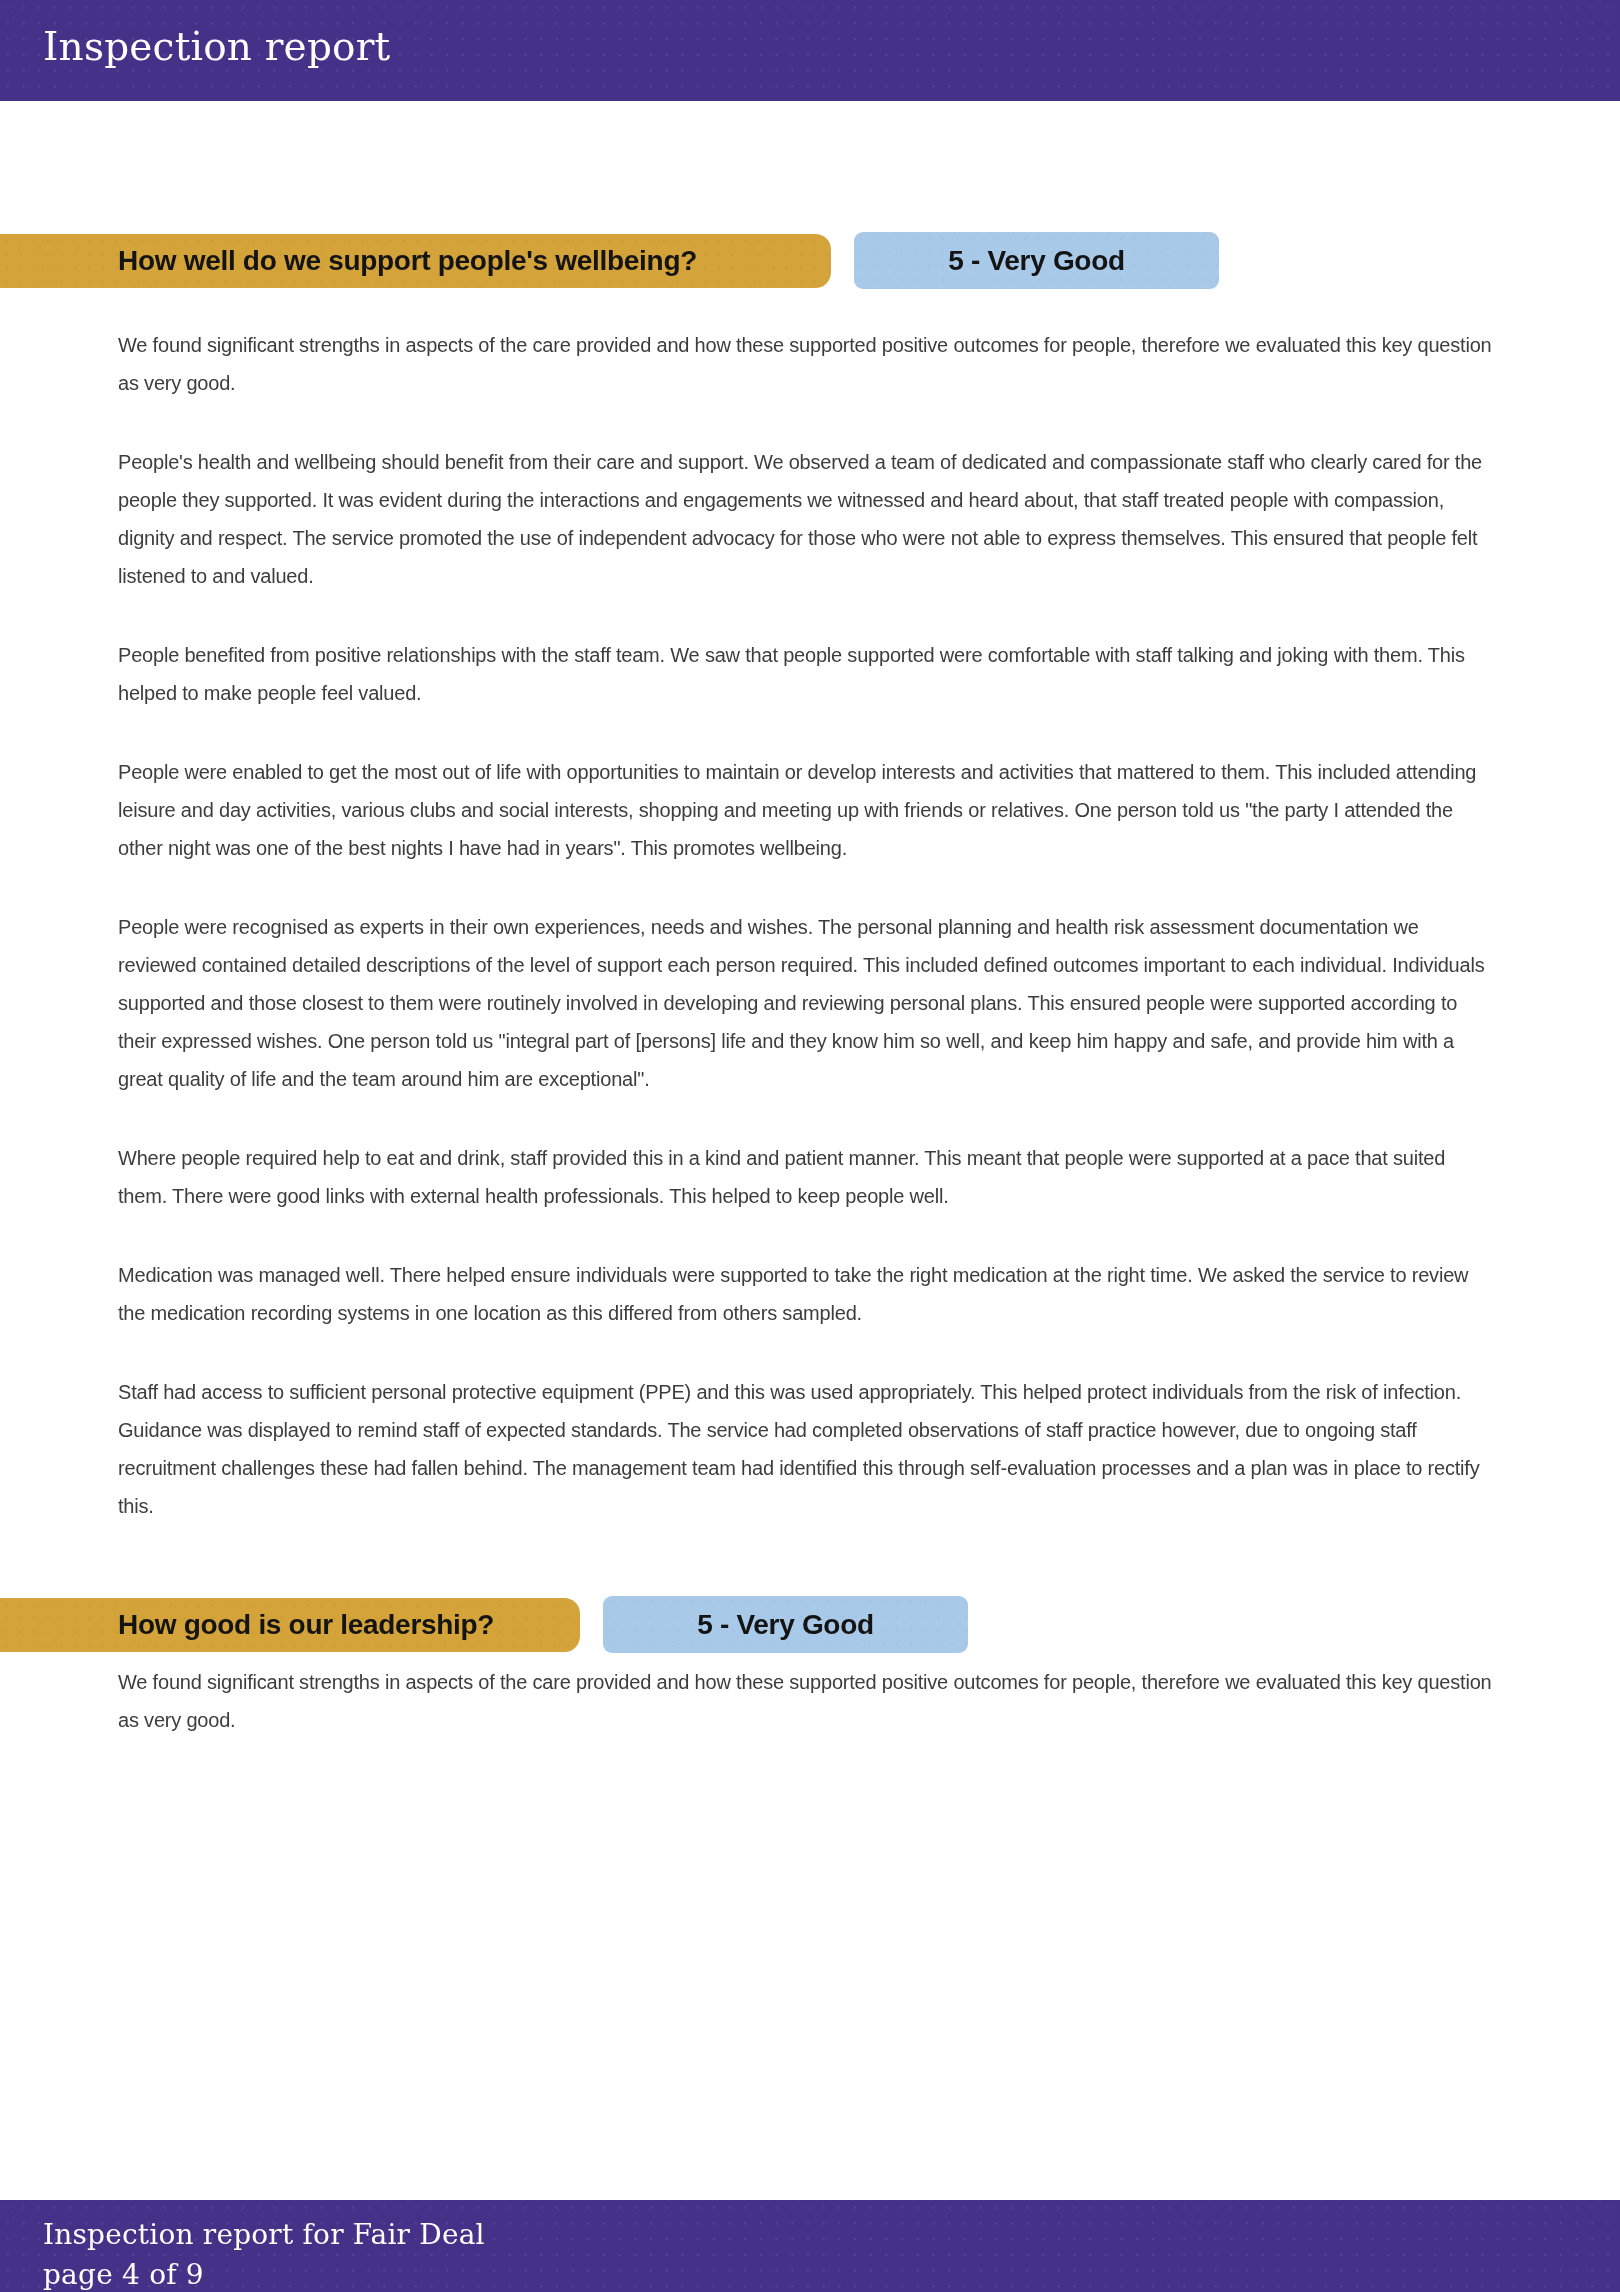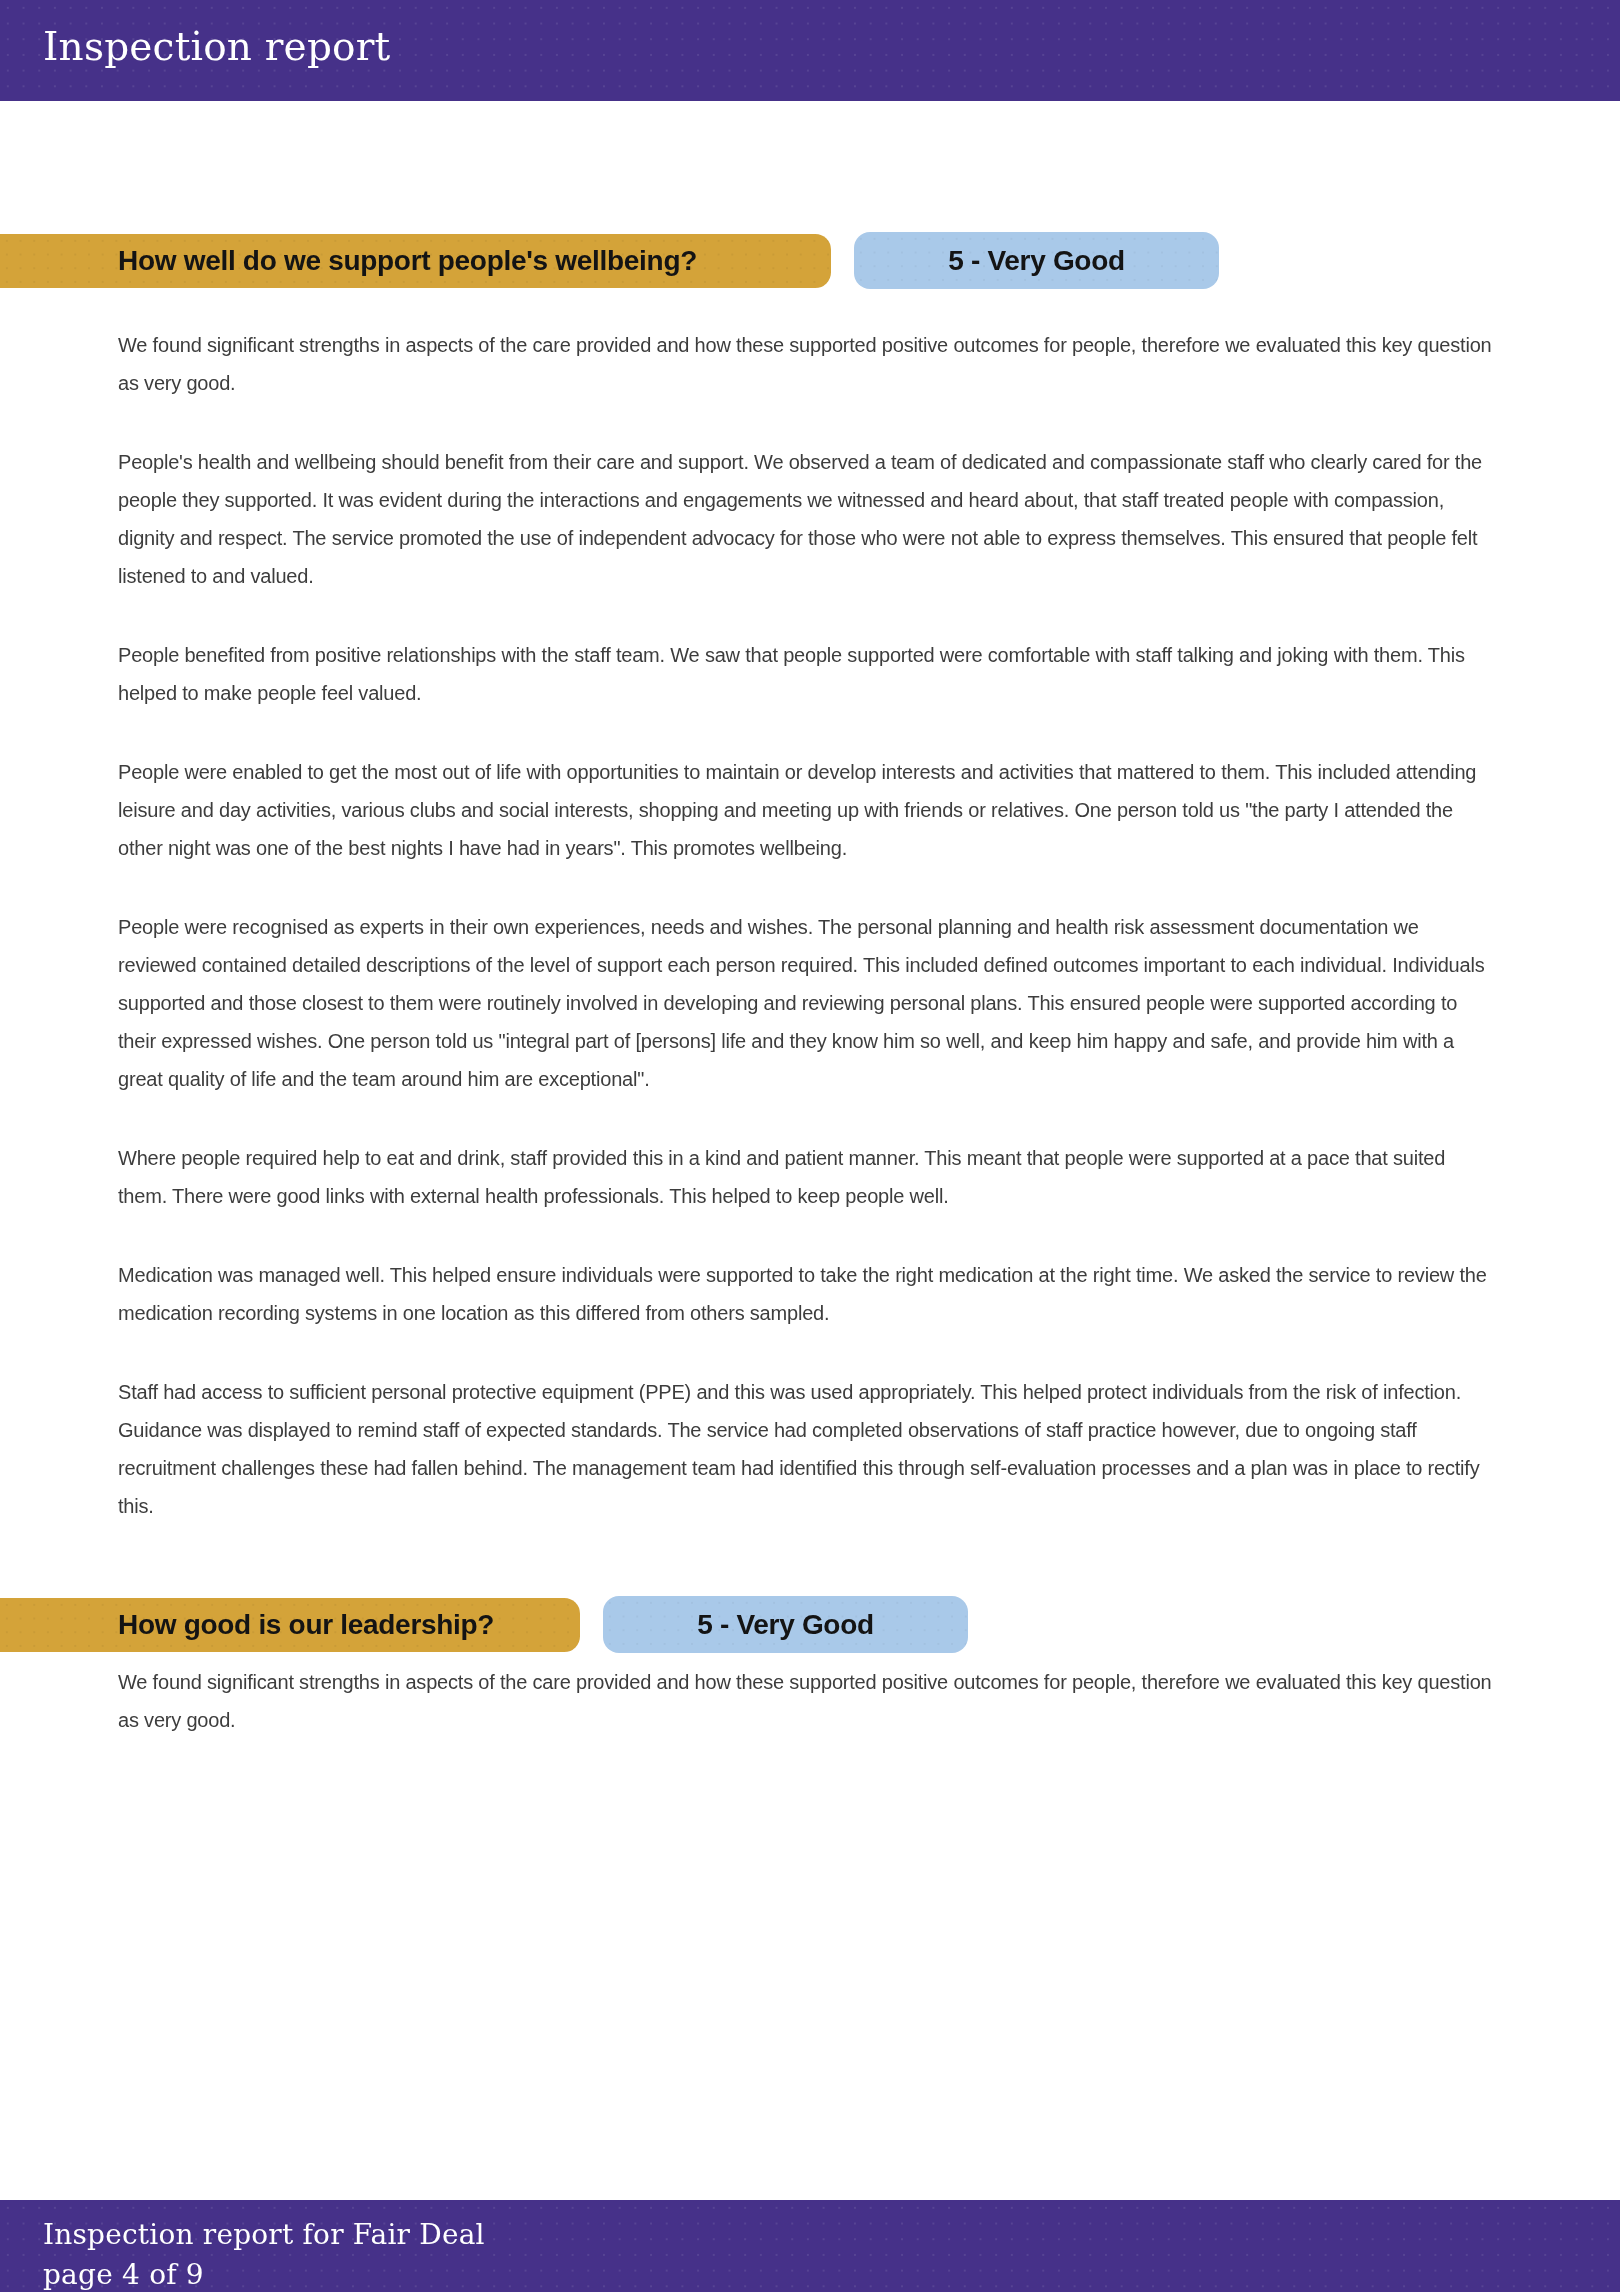--- a/index.html
+++ b/index.html
@@ -94,21 +94,21 @@
     letter-spacing: -0.3px;
     white-space: nowrap;
   }
 
   .grade-badge {
     background-color: #a9c9e9;
     background-image: radial-gradient(rgba(0,0,0,0.04) 1.2px, transparent 1.4px);
     background-size: 13.7px 13.7px;
     width: 365px;
     height: 57px;
-    border-radius: 16px;
+    border-radius: 9px;
     display: flex;
     align-items: center;
     justify-content: center;
     flex: 0 0 auto;
   }
   .grade-label {
     font-size: 28px;
     font-weight: bold;
     color: #141414;
     letter-spacing: -0.3px;
@@ -142,21 +142,21 @@
         <span class="grade-label">5 - Very Good</span>
       </div>
     </div>
 
     <p class="body">We found significant strengths in aspects of the care provided and how these supported positive outcomes for people, therefore we evaluated this key question as very good.</p>
     <p class="body">People's health and wellbeing should benefit from their care and support. We observed a team of dedicated and compassionate staff who clearly cared for the people they supported. It was evident during the interactions and engagements we witnessed and heard about, that staff treated people with compassion, dignity and respect. The service promoted the use of independent advocacy for those who were not able to express themselves. This ensured that people felt listened to and valued.</p>
     <p class="body">People benefited from positive relationships with the staff team. We saw that people supported were comfortable with staff talking and joking with them. This helped to make people feel valued.</p>
     <p class="body">People were enabled to get the most out of life with opportunities to maintain or develop interests and activities that mattered to them. This included attending leisure and day activities, various clubs and social interests, shopping and meeting up with friends or relatives. One person told us "the party I attended the other night was one of the best nights I have had in years". This promotes wellbeing.</p>
     <p class="body">People were recognised as experts in their own experiences, needs and wishes. The personal planning and health risk assessment documentation we reviewed contained detailed descriptions of the level of support each person required. This included defined outcomes important to each individual. Individuals supported and those closest to them were routinely involved in developing and reviewing personal plans. This ensured people were supported according to their expressed wishes. One person told us "integral part of [persons] life and they know him so well, and keep him happy and safe, and provide him with a great quality of life and the team around him are exceptional".</p>
     <p class="body">Where people required help to eat and drink, staff provided this in a kind and patient manner. This meant that people were supported at a pace that suited them. There were good links with external health professionals. This helped to keep people well.</p>
-    <p class="body">Medication was managed well. This helped ensure individuals were supported to take the right medication at the right time. We asked the service to review the medication recording systems in one location as this differed from others sampled.</p>
+    <p class="body">Medication was managed well. There helped ensure individuals were supported to take the right medication at the right time. We asked the service to review the medication recording systems in one location as this differed from others sampled.</p>
     <p class="body">Staff had access to sufficient personal protective equipment (PPE) and this was used appropriately. This helped protect individuals from the risk of infection. Guidance was displayed to remind staff of expected standards. The service had completed observations of staff practice however, due to ongoing staff recruitment challenges these had fallen behind. The management team had identified this through self-evaluation processes and a plan was in place to rectify this.</p>
 
     <div class="question-row second">
       <div class="q-banner w2">
         <span class="q-label">How good is our leadership?</span>
       </div>
       <div class="grade-badge">
         <span class="grade-label">5 - Very Good</span>
       </div>
     </div>

